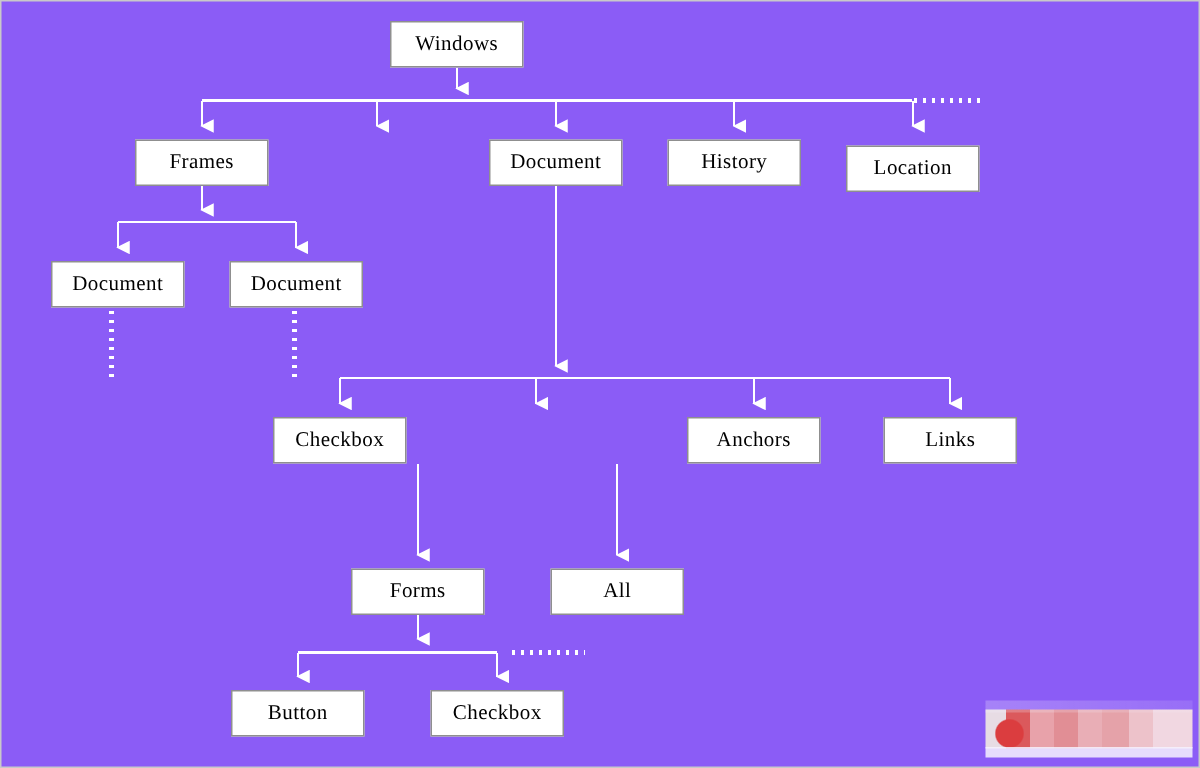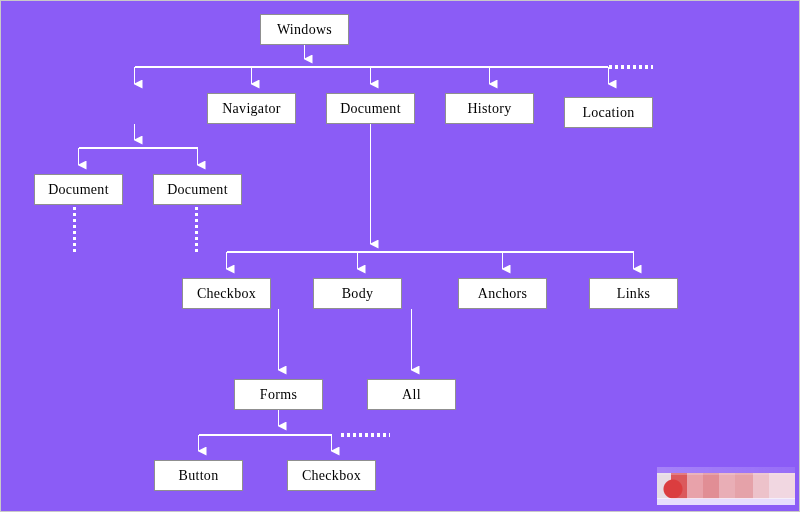--- a/index.html
+++ b/index.html
@@ -127,36 +127,35 @@
     <g stroke="#ffffff" stroke-width="3.2" fill="none" stroke-dasharray="2.6 3.4" stroke-linecap="butt" shape-rendering="crispEdges">
       <path d="M608,66 L652,66"></path>
       <path d="M340,434 L389,434"></path>
       <path d="M73.5,206 L73.5,251"></path>
       <path d="M195.5,206 L195.5,251"></path>
     </g>
   </svg>
 
   <div class="node" style="left:259px; top:13px; width:89px; height:31px;">Windows</div>
 
+  <div class="node" style="left:89px; top:92px; width:89px; height:31px;">Frames</div>
 
-  <div class="node" style="left:206px; top:92px; width:89px; height:31px;">Navigator</div>
 
   <div class="node" style="left:325px; top:92px; width:89px; height:31px;">Document</div>
 
   <div class="node" style="left:444px; top:92px; width:89px; height:31px;text-align:center;">History</div>
 
   <div class="node" style="left:563px; top:96px; width:89px; height:31px;">Location</div>
 
   <div class="node" style="left:33px; top:173px; width:89px; height:31px;">Document</div>
 
   <div class="node" style="left:152px; top:173px; width:89px; height:31px;">Document</div>
 
   <div class="node" style="left:181px; top:277px; width:89px; height:31px;">Checkbox</div>
 
-  <div class="node" style="left:312px; top:277px; width:89px; height:31px;">Body</div>
 
   <div class="node" style="left:457px; top:277px; width:89px; height:31px;">Anchors</div>
 
   <div class="node" style="left:588px; top:277px; width:89px; height:31px;">Links</div>
 
   <div class="node" style="left:233px; top:378px; width:89px; height:31px;">Forms</div>
 
   <div class="node" style="left:366px; top:378px; width:89px; height:31px;">All</div>
 
   <div class="node" style="left:153px; top:459px; width:89px; height:31px;">Button</div>

